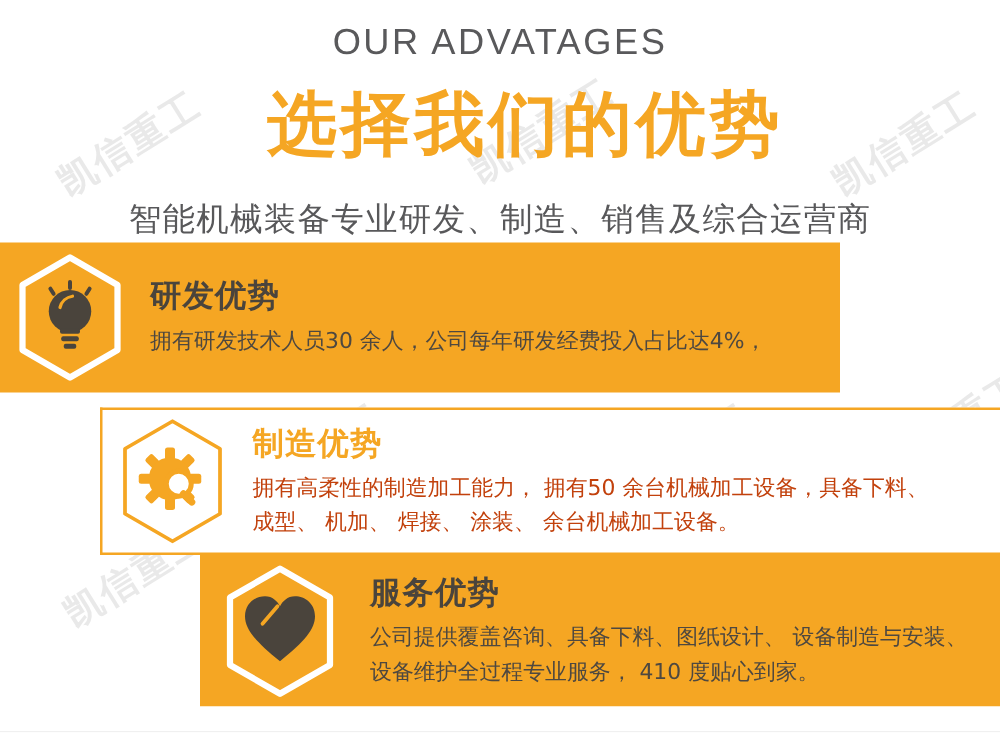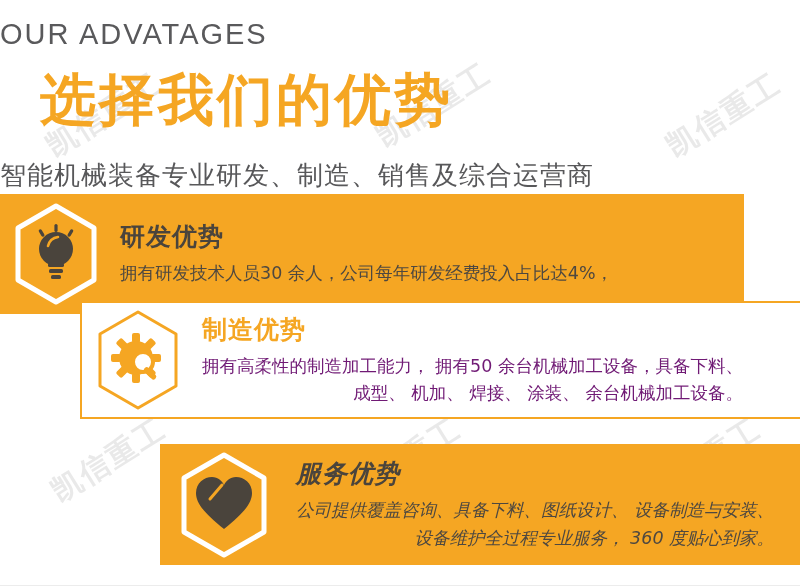--- a/index.html
+++ b/index.html
@@ -33,20 +33,21 @@
     white-space:nowrap;
     transform:rotate(-32deg);
     letter-spacing:2px;
     font-family:"DejaVu Sans","Liberation Sans",sans-serif;
   }
 
   
   .header {
     position:relative;
     z-index:10;
+    text-align:center;
     padding-top:18px;
   }
   .eyebrow {
     font-size:29px;
     letter-spacing:2px;
     color:#59595b;
     font-weight:300;
     font-family:"Liberation Sans","DejaVu Sans",sans-serif;
   }
   .big-title {
@@ -86,50 +87,49 @@
     font-weight:bold;
     letter-spacing:1px;
     margin-bottom:7px;
     font-family:"DejaVu Sans","Liberation Sans",sans-serif;
   }
   .panel .p-body {
     font-size:17.5px;
     line-height:1.55;
     font-family:"DejaVu Sans","Liberation Sans",sans-serif;
   }
-  .p-body .ln { display:block; white-space:nowrap;text-align:right; }
+  .p-body .ln { display:block; white-space:nowrap; }
 
   
   #panel-1 {
     left:0; top:194px;
-    width:744px; height:120px;
+    width:672px; height:120px;
     background:#F5A623;
   }
   #panel-1 .icon-wrap { width:112px; }
   #panel-1 .p-title { color:#4a443c; }
   #panel-1 .p-body  { color:#4e4840; }
 
   
   #panel-2 {
-    left:80px; top:301px;
+    left:80px; top:326px;
     width:720px; height:118px;
     background:#ffffff;
     border:2px solid #F5A623;
     border-right:none;
   }
   #panel-2 .icon-wrap { width:112px; }
   #panel-2 .p-title { color:#F5A623; }
-  #panel-2 .p-body  { color:#701a75; }
+  #panel-2 .p-body  { color:#c2410c; }
 
   
   #panel-3 {
     left:160px; top:444px;
     width:640px; height:121px;
     background:#F5A623;
-    font-style:italic;
   }
   #panel-3 .icon-wrap { width:128px; }
   #panel-3 .p-title { color:#4a443c; }
   #panel-3 .p-body  { color:#4e4840; }
 
   .hexicon { display:block; }
 
   .footer-rule {
     position:absolute;
     left:0; bottom:0;
@@ -229,19 +229,19 @@
                  C 50 30, 54 26, 60 26
                  C 68 26, 76 32, 76 42
                  C 76 52, 68 62, 48 78 Z" fill="#4a443c"></path>
         <path d="M34 48 L46 34" fill="none" stroke="#F5A623" stroke-width="3" stroke-linecap="round"></path>
       </svg>
     </div>
     <div class="txt">
       <div class="p-title">服务优势</div>
       <div class="p-body">
         <span class="ln">公司提供覆盖咨询、具备下料、图纸设计、 设备制造与安装、</span>
-        <span class="ln">设备维护全过程专业服务， 360 度贴心到家。</span>
+        <span class="ln">设备维护全过程专业服务， 410 度贴心到家。</span>
       </div>
     </div>
   </div>
 
   <div class="footer-rule"></div>
 </div>
 
 </body></html>

